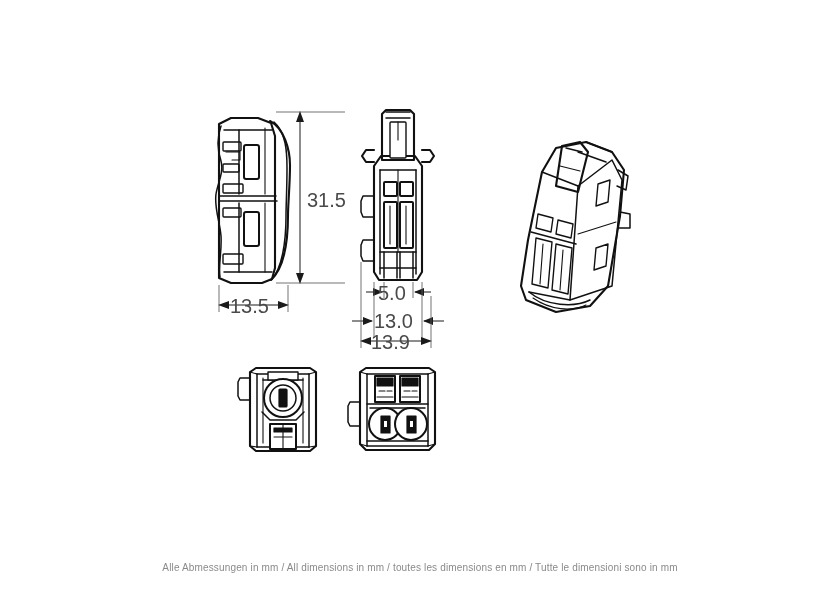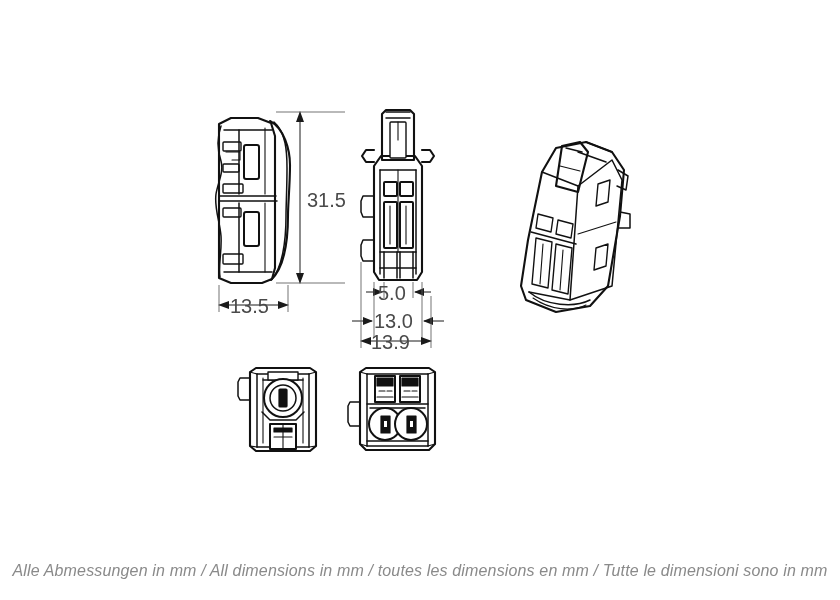--- a/index.html
+++ b/index.html
@@ -28,25 +28,24 @@
     height: 600px;
     display: block;
   }
   .footer-note {
     position: absolute;
     left: 0;
     top: 562px;
     width: 840px;
     text-align: center;
     font-family: "Liberation Sans", sans-serif;
-    font-size: 16px;
+    font-size: 10px;
     letter-spacing: 0.15px;
     color: #8a8a8a;
     white-space: nowrap;
-    font-style: italic;
   }
   
   .outline {
     fill: none;
     stroke: #111111;
     stroke-width: 2.1;
     stroke-linejoin: round;
     stroke-linecap: round;
   }
   .outline-thin {

